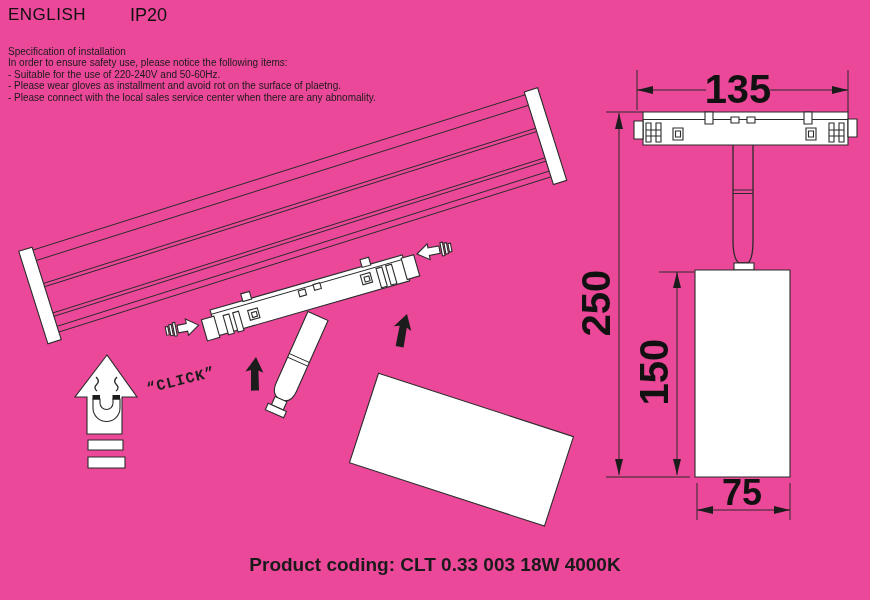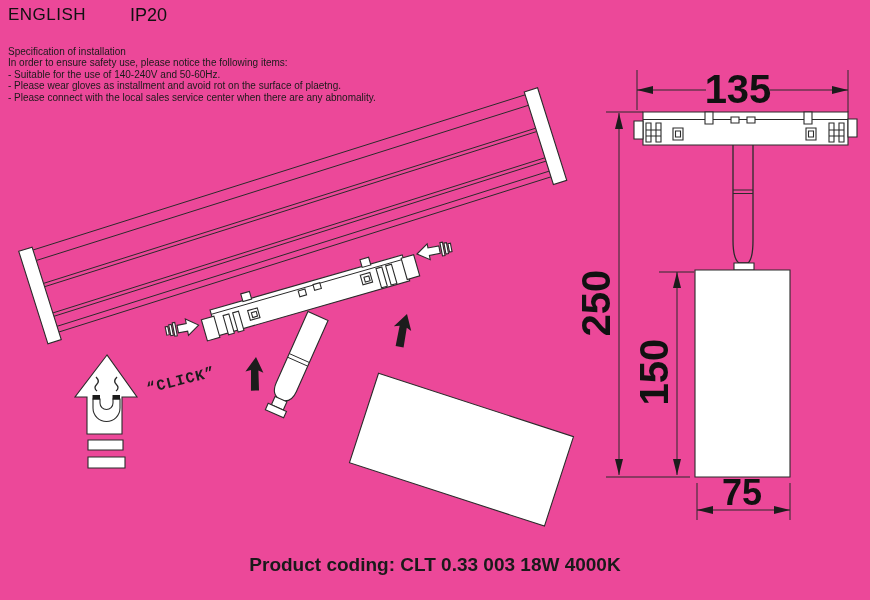--- a/index.html
+++ b/index.html
@@ -28,21 +28,21 @@
 <body>
 
 <div class="page">
 
   <div class="hdr">ENGLISH</div>
   <div class="hdr-ip">IP20</div>
 
   <div class="spec">
     <div>Specification of installation</div>
     <div>In order to ensure safety use, please notice the following items:</div>
-    <div>- Suitable for the use of 140-240V and 50-60Hz.</div>
+    <div>- Suitable for the use of 220-240V and 50-60Hz.</div>
     <div>- Please wear gloves as installment and avoid rot on the surface of plaetng.</div>
     <div>- Please connect with the local sales service center when there are any abnomality.</div>
   </div>
 
   <svg style="left:0; top:78px;" width="600" height="472" viewBox="0 78 600 472">
 
     <g transform="translate(33,250) rotate(-17.5)">
       <line class="ln" x1="0" y1="0" x2="516" y2="0"></line>
       <line class="ln" x1="0" y1="11" x2="516" y2="11"></line>
       <line class="ln" x1="0" y1="35" x2="516" y2="35"></line>

